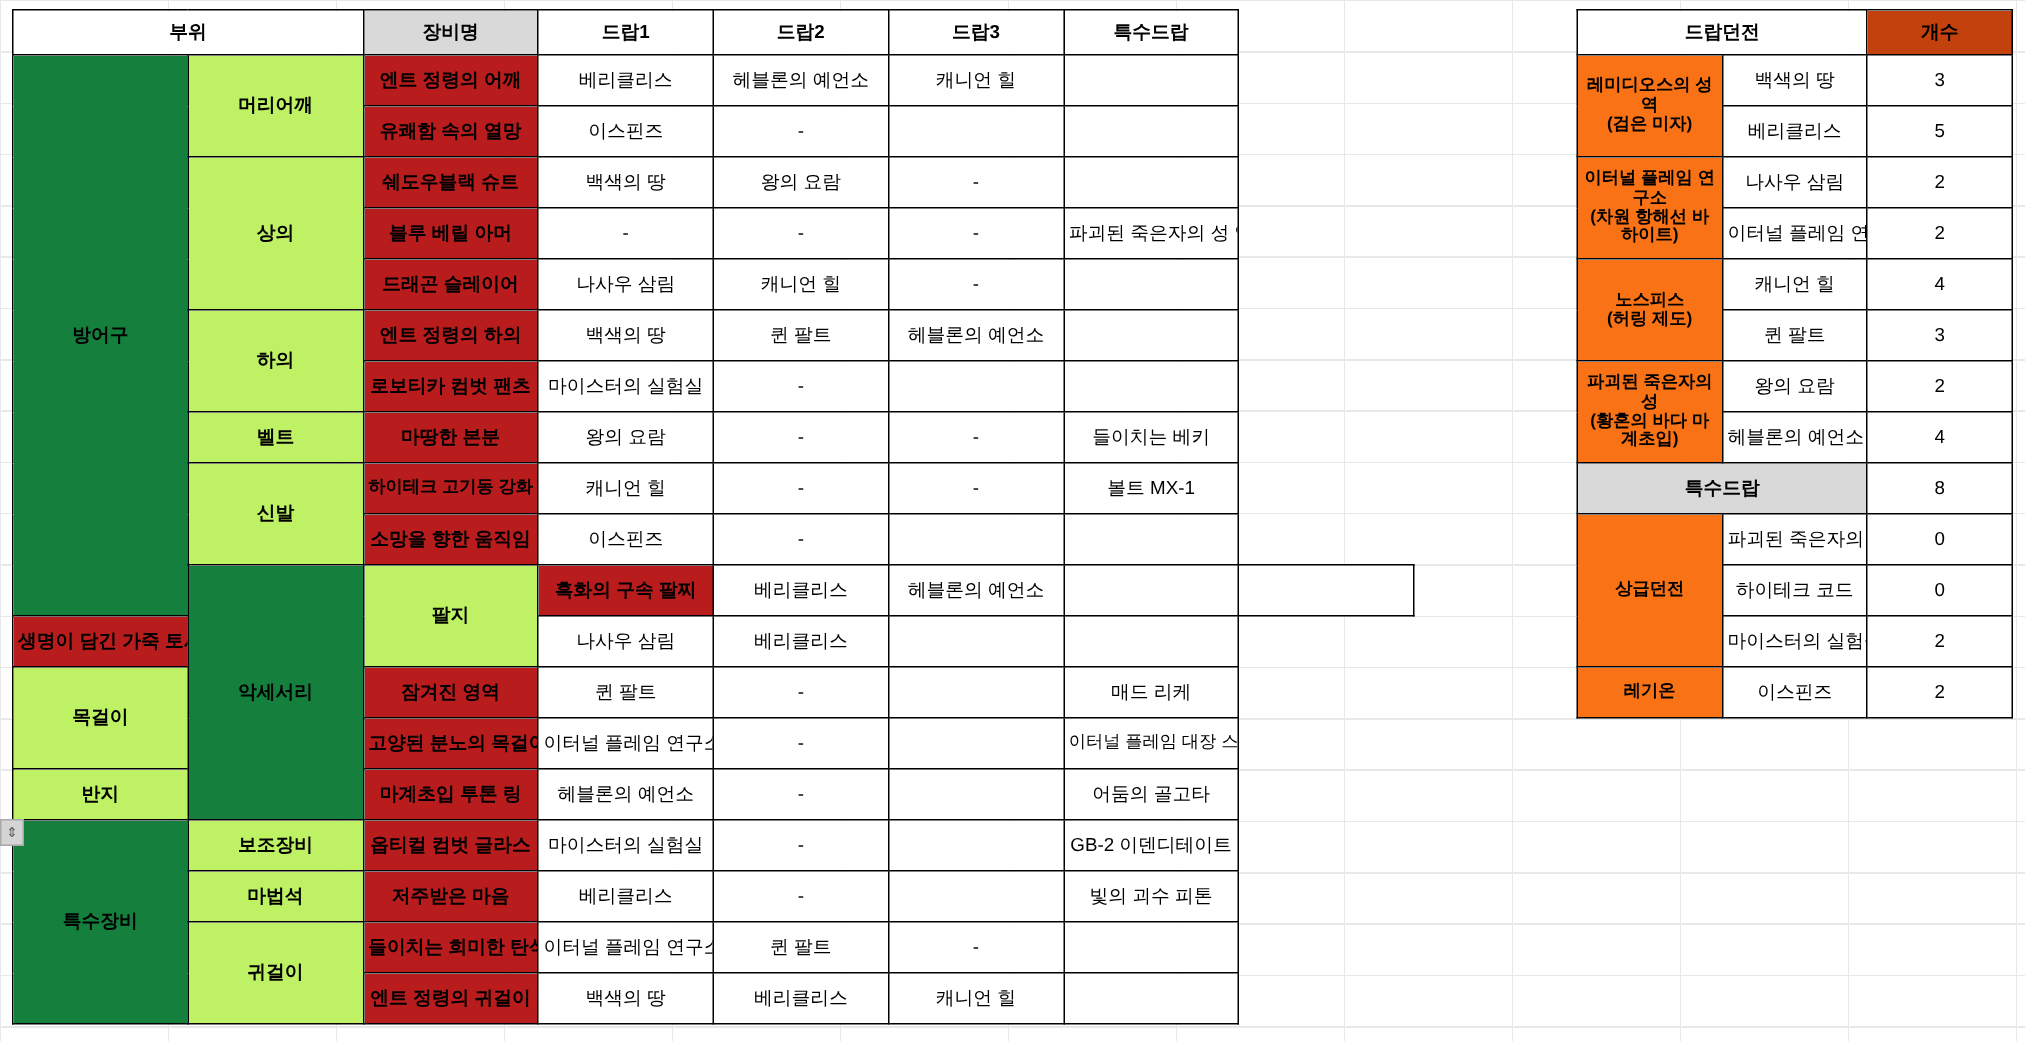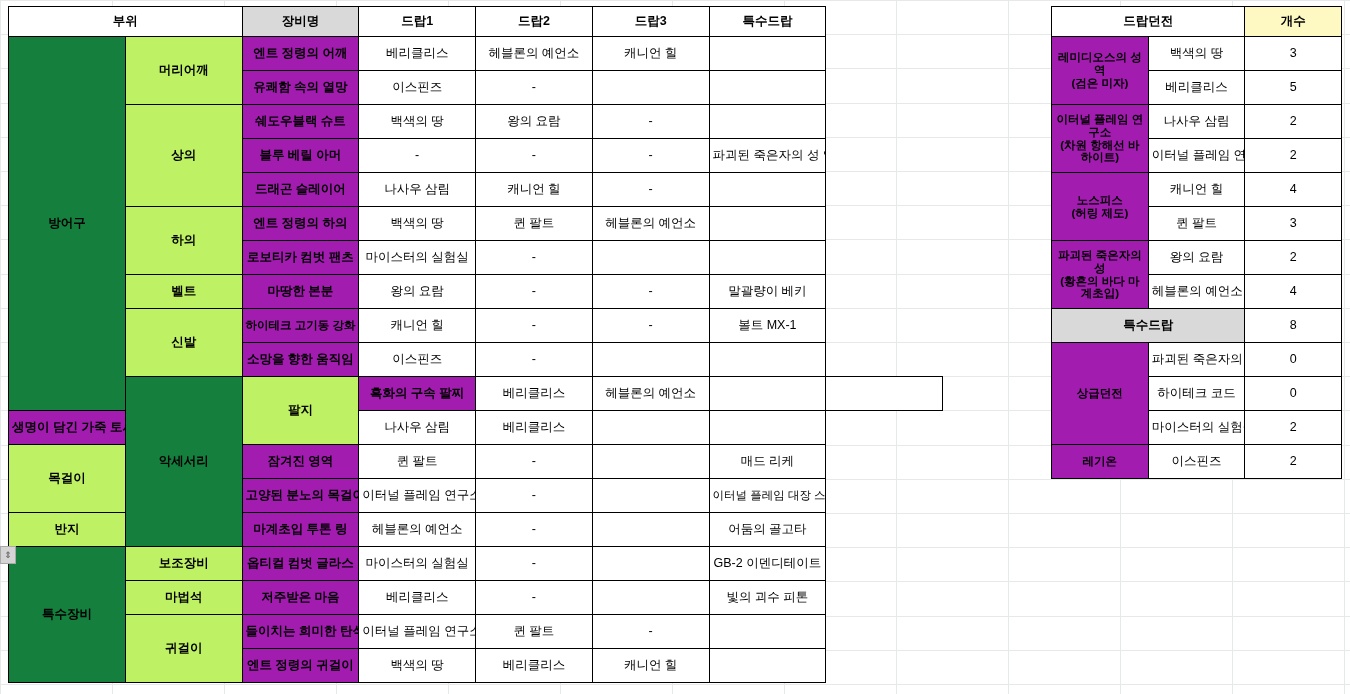--- a/index.html
+++ b/index.html
@@ -56,21 +56,21 @@
   }
   #main-table td.cat {
     background: #15803d;
     width: 62px;
   }
   #main-table td.part {
     background: #bef264;
     width: 72px;
   }
   #main-table td.gear {
-    background: #a21caf;
+    background: #b91c1c;
     width: 186px;
   }
   #main-table td.drop {
     width: 152px;
     font-weight: normal;
   }
   #main-table td.special {
     width: 168px;
     font-weight: normal;
   }
@@ -79,21 +79,21 @@
   
   #summary-table {
     position: absolute;
     left: 1051px;
     top: 6px;
     width: 291px;
     padding-left: 28px;
   }
   #summary-table .hdr { background: #d9d9d9; height: 30px; }
   #summary-table td.dname {
-    background: #a21caf;
+    background: #f97316;
     width: 95px;
     font-size: 11.5px;
     white-space: normal;
     line-height: 1.12;
   }
   #summary-table td.item {
     width: 142px;
     font-weight: normal;
   }
   #summary-table td.count {
@@ -190,21 +190,21 @@
           <td class="drop">-</td>
           <td class="drop"></td>
           <td class="special"></td>
         </tr>
         <tr>
           <td class="part" rowspan="1">벨트</td>
           <td class="gear">마땅한 본분</td>
           <td class="drop">왕의 요람</td>
           <td class="drop">-</td>
           <td class="drop">-</td>
-          <td class="special">말괄량이 베키</td>
+          <td class="special">들이치는 베키</td>
         </tr>
         <tr>
           <td class="part" rowspan="2">신발</td>
           <td class="gear sm">하이테크 고기동 강화 부츠</td>
           <td class="drop">캐니언 힐</td>
           <td class="drop">-</td>
           <td class="drop">-</td>
           <td class="special">볼트 MX-1</td>
         </tr>
         <tr>
@@ -285,21 +285,21 @@
           <td class="drop">캐니언 힐</td>
           <td class="special"></td>
         </tr>
       </tbody>
   </table>
 
   <table id="summary-table">
     <thead>
       <tr class="hdr">
         <th colspan="2">드랍던전</th>
-        <th class="count" style="background:#fef9c3;font-weight:bold">개수</th>
+        <th class="count" style="background:#c2410c;font-weight:bold">개수</th>
       </tr>
     </thead>
     <tbody id="summary-body">
         <tr>
           <td class="dname" rowspan="2">레미디오스의 성역<br>(검은 미자)</td>
           <td class="item">백색의 땅</td>
           <td class="count">3</td>
         </tr>
         <tr>
           <td class="item">베리클리스</td>

